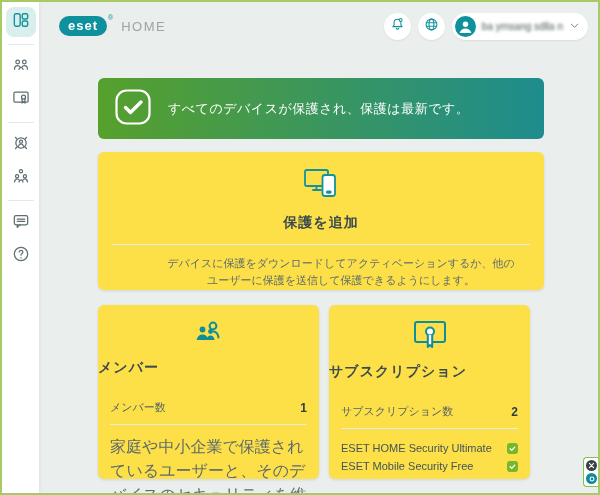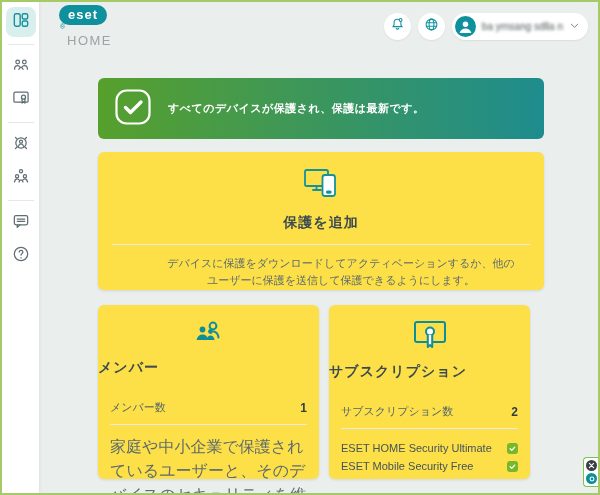--- a/index.html
+++ b/index.html
@@ -15,21 +15,21 @@
   .side-tile { width:30px; height:30px; border-radius:8px; display:flex; align-items:center;
                justify-content:center; margin-bottom:3px; cursor:pointer; }
   .side-tile.active { background:#d8efed; }
   .side-div { width:26px; height:1px; background:#e3e8e8; margin:4px 0 7px 0; }
   .side-tile svg { stroke:#5f6e72; fill:none; stroke-width:1.5; stroke-linecap:round; stroke-linejoin:round; }
   .side-tile.active svg { stroke:#18929c; stroke-width:1.7; }
 
   
   .header { position:absolute; left:37px; right:0; top:0; height:48px; display:flex;
             align-items:center; padding:0 10px 0 20px; }
-  .logo-wrap { display:flex; align-items:flex-start; cursor:pointer;flex-direction:column; }
+  .logo-wrap { display:flex; align-items:flex-start; cursor:pointer; }
   .logo-pill { background:#0e919c; color:#fff; font-weight:bold; font-size:13px;
                letter-spacing:1px; padding:3px 9px 4px 9px; border-radius:10px; line-height:1; }
   .logo-reg { color:#0e919c; font-size:7px; margin-left:1px; margin-top:-2px; }
   .logo-product { color:#9ba5a7; font-size:13px; letter-spacing:1.5px; margin-left:8px; margin-top:3px; }
   .header-right { margin-left:auto; display:flex; align-items:center; gap:7px; }
   .round-btn { width:27px; height:27px; border-radius:50%; background:#fff; display:flex;
                align-items:center; justify-content:center; cursor:pointer;
                box-shadow:0 1px 2px rgba(0,0,0,.07); }
   .round-btn svg { stroke:#12929c; fill:none; stroke-width:1.5; stroke-linecap:round; }
   .user-pill { height:27px; background:#fff; border-radius:14px; display:flex; align-items:center;
@@ -37,21 +37,21 @@
   .avatar { width:21px; height:21px; border-radius:50%; background:#0e919c; overflow:hidden;
             display:flex; align-items:center; justify-content:center; }
   .user-name { font-size:10px; color:#4a5558; filter:blur(1.6px); max-width:92px;
                white-space:nowrap; overflow:hidden; }
   .chev svg { stroke:#5a6a6e; fill:none; stroke-width:1.8; stroke-linecap:round; stroke-linejoin:round; }
 
   
   .banner { position:absolute; left:96px; top:76px; width:446px; height:61px; border-radius:6px;
             background:linear-gradient(90deg,#57a02c,#1e8c8e); display:flex; align-items:center;
             padding:0 16px; color:#fff; }
-  .banner-text { font-size:11px; font-weight:bold; margin-left:16px; letter-spacing:.5px; }
+  .banner-text { font-size:13px; font-weight:normal; margin-left:16px; letter-spacing:.5px; }
 
   .card { position:absolute; background:#fde047; border-radius:6px; box-shadow:0 1px 3px rgba(0,0,0,.10); }
   .card-add { left:96px; top:150px; width:446px; height:138px; text-align:center; padding-top:15px; cursor:pointer; }
   .card-title { font-size:14px; font-weight:bold; color:#3c4b50; margin-top:9px; letter-spacing:1px; }
   .card-hr { height:1px; background:#e7ebeb; margin:12px 14px 0 14px; }
   .card-desc { font-size:11px; color:#5d6b6f; line-height:1.55; margin-top:10px; padding:0 26px;margin-left:40px; }
 
   .card-members { left:96px; top:303px; width:221px; height:174px; padding-top:14px; cursor:pointer; }
   .card-subs    { left:327px; top:303px; width:201px; height:174px; padding-top:14px; cursor:pointer; }
   .card-icon-c { text-align:center; }

